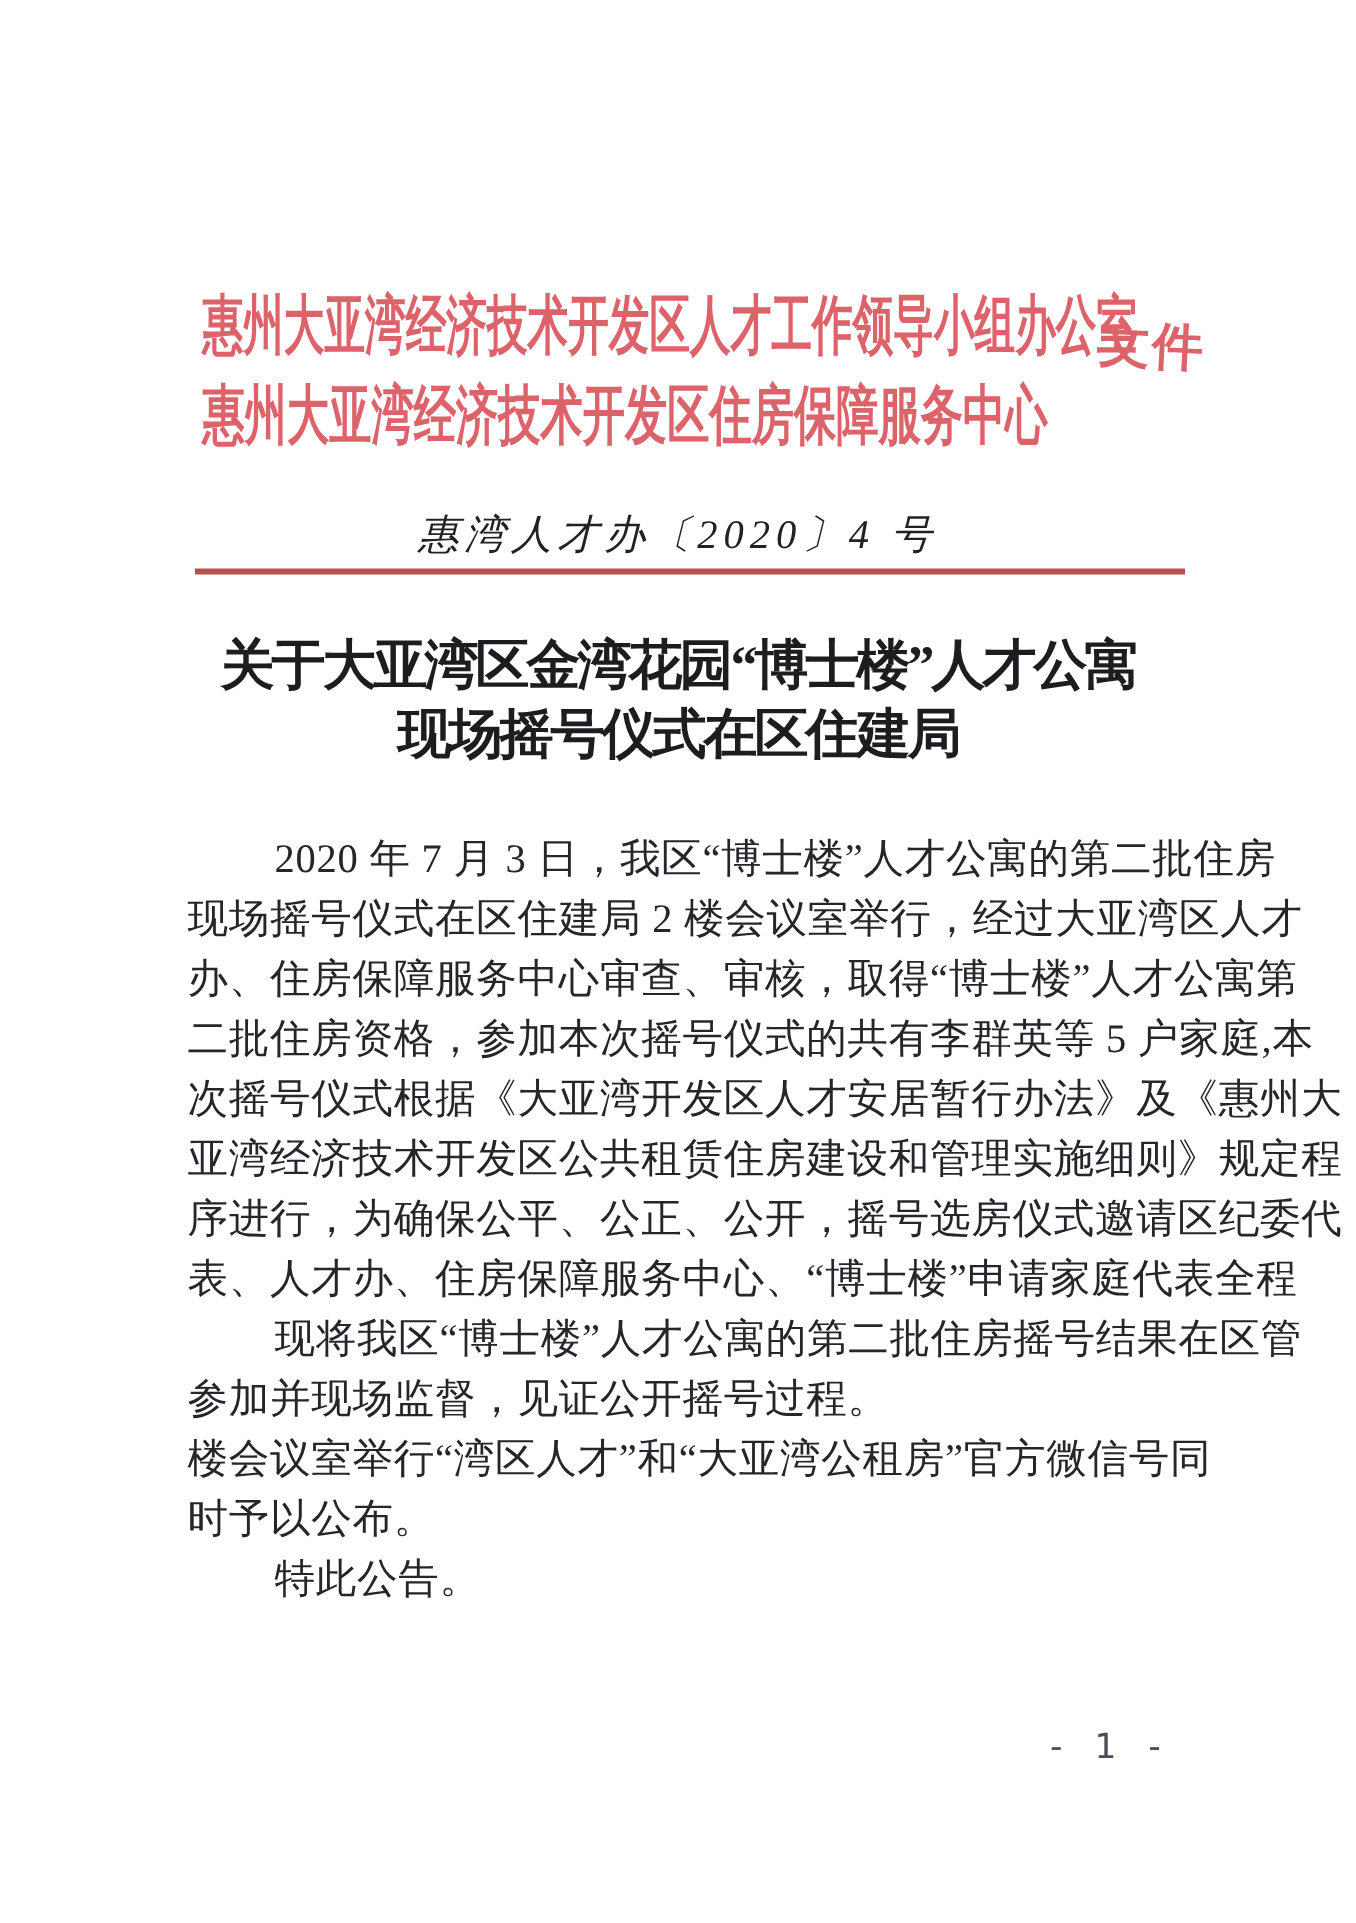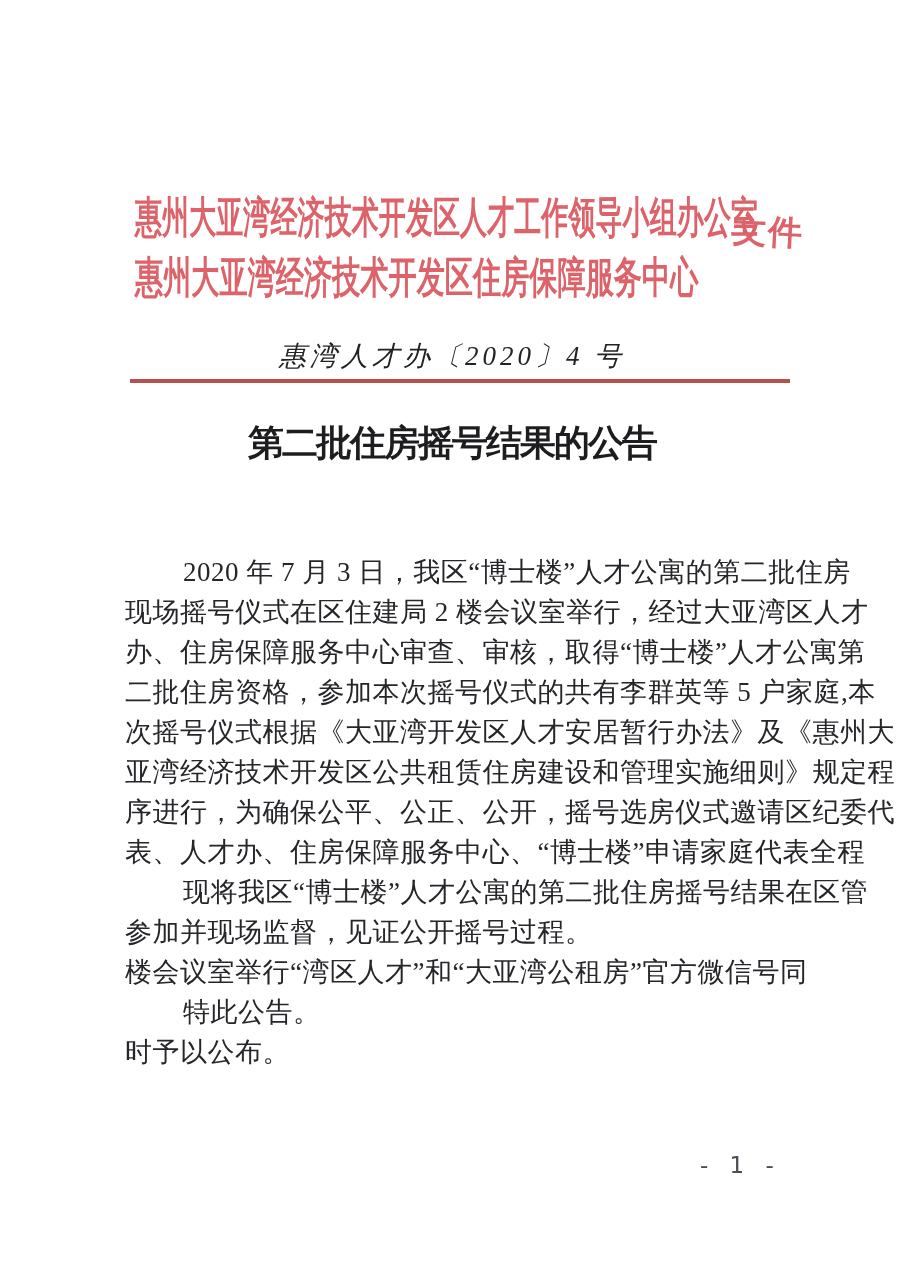--- a/index.html
+++ b/index.html
@@ -95,37 +95,38 @@
     <span class="org-line l1">惠州大亚湾经济技术开发区人才工作领导小组办公室</span>
     <span class="org-line l2">惠州大亚湾经济技术开发区住房保障服务中心</span>
   </div>
   <div class="doc-word">文件</div>
 
   <div class="doc-number">惠湾人才办〔2020〕4 号</div>
 
   <div class="red-rule"></div>
 
   <div class="doc-title">
-    <div>第二批住房摇号结果的公告</div>
+    <div>关于大亚湾区金湾花园“博士楼”人才公寓</div>
+    <div>现场摇号仪式在区住建局</div>
   </div>
 
   <div class="body-text">
 
     <div class="body-line indent">2020 年 7 月 3 日，我区“博士楼”人才公寓的第二批住房</div>
     <div class="body-line">现场摇号仪式在区住建局 2 楼会议室举行，经过大亚湾区人才</div>
     <div class="body-line">办、住房保障服务中心审查、审核，取得“博士楼”人才公寓第</div>
     <div class="body-line">二批住房资格，参加本次摇号仪式的共有李群英等 5 户家庭,本</div>
     <div class="body-line">次摇号仪式根据《大亚湾开发区人才安居暂行办法》及《惠州大</div>
     <div class="body-line">亚湾经济技术开发区公共租赁住房建设和管理实施细则》规定程</div>
     <div class="body-line">序进行，为确保公平、公正、公开，摇号选房仪式邀请区纪委代</div>
     <div class="body-line">表、人才办、住房保障服务中心、“博士楼”申请家庭代表全程</div>
     <div class="body-line indent">现将我区“博士楼”人才公寓的第二批住房摇号结果在区管</div>
 
     <div class="body-line">参加并现场监督，见证公开摇号过程。</div>
     <div class="body-line">楼会议室举行“湾区人才”和“大亚湾公租房”官方微信号同</div>
+    <div class="body-line">时予以公布。</div>
+
     <div class="body-line indent">特此公告。</div>
-
-    <div class="body-line">时予以公布。</div>
   </div>
 
   <div class="page-number">- 1 -</div>
 
 </div>
 
 </body></html>

